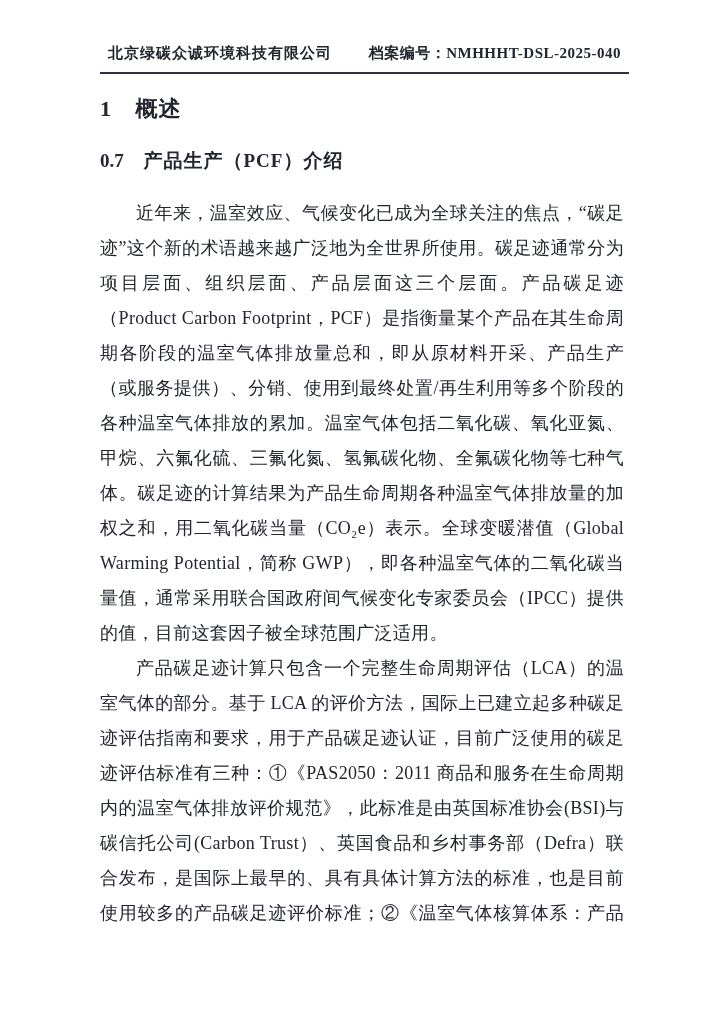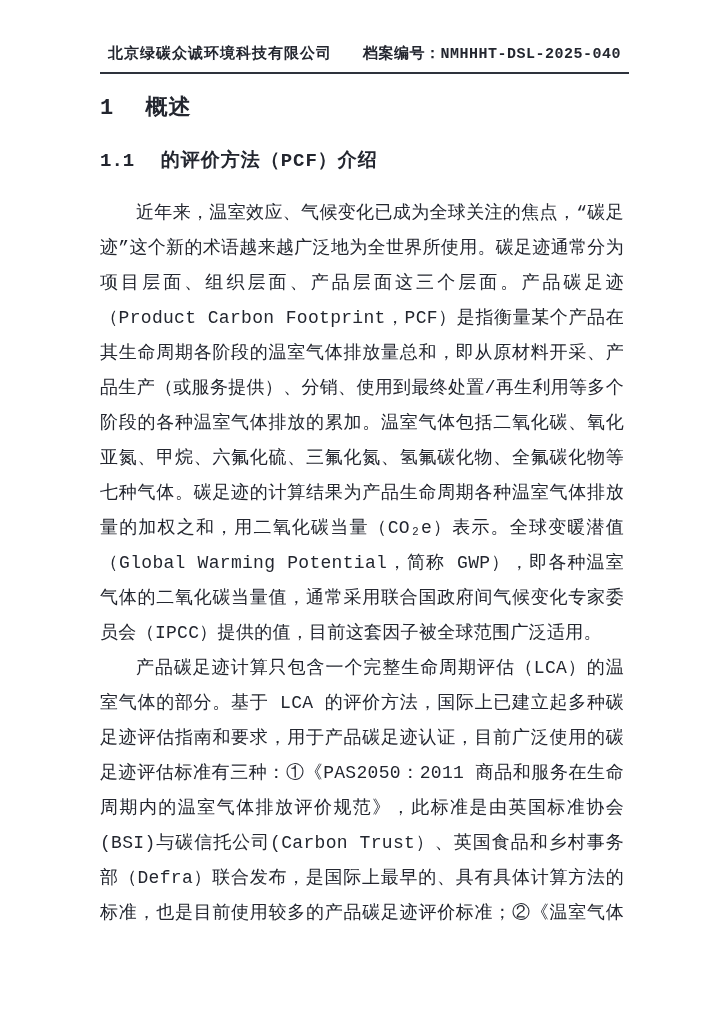--- a/index.html
+++ b/index.html
@@ -6,21 +6,21 @@
     margin: 0;
     padding: 0;
     background: #ffffff;
   }
   .page {
     position: relative;
     width: 724px;
     height: 932px;
     background: #ffffff;
     color: #23262f;
-    font-family: Liberation Mono, monospace;
+    font-family: Liberation Serif, serif;
     overflow: hidden;
   }
   .page-header {
     position: absolute;
     left: 100px;
     right: 95px;
     top: 44px;
     display: flex;
     justify-content: space-between;
     align-items: baseline;
@@ -97,22 +97,22 @@
   </header>
 
   <main class="doc-body">
 
     <h1 class="section-heading">
       <span class="num">1</span>
       <span class="ttl">概述</span>
     </h1>
 
     <h2 class="subsection-heading">
-      <span class="num">1.1</span>
-      <span class="ttl">的评价方法（PCF）介绍</span>
+      <span class="num">0.7</span>
+      <span class="ttl">产品生产（PCF）介绍</span>
     </h2>
 
     <p class="body-para">近年来，温室效应、气候变化已成为全球关注的焦点，“碳足迹”这个新的术语越来越广泛地为全世界所使用。碳足迹通常分为项目层面、组织层面、产品层面这三个层面。产品碳足迹（Product Carbon Footprint，PCF）是指衡量某个产品在其生命周期各阶段的温室气体排放量总和，即从原材料开采、产品生产（或服务提供）、分销、使用到最终处置/再生利用等多个阶段的各种温室气体排放的累加。温室气体包括二氧化碳、氧化亚氮、甲烷、六氟化硫、三氟化氮、氢氟碳化物、全氟碳化物等七种气体。碳足迹的计算结果为产品生命周期各种温室气体排放量的加权之和，用二氧化碳当量（CO₂e）表示。全球变暖潜值（Global Warming Potential，简称 GWP），即各种温室气体的二氧化碳当量值，通常采用联合国政府间气候变化专家委员会（IPCC）提供的值，目前这套因子被全球范围广泛适用。</p>
 
     <p class="body-para">产品碳足迹计算只包含一个完整生命周期评估（LCA）的温室气体的部分。基于 LCA 的评价方法，国际上已建立起多种碳足迹评估指南和要求，用于产品碳足迹认证，目前广泛使用的碳足迹评估标准有三种：①《PAS2050：2011 商品和服务在生命周期内的温室气体排放评价规范》，此标准是由英国标准协会(BSI)与碳信托公司(Carbon Trust）、英国食品和乡村事务部（Defra）联合发布，是国际上最早的、具有具体计算方法的标准，也是目前使用较多的产品碳足迹评价标准；②《温室气体核算体系：产品寿命周期核算与报告标准》，此标准是由世界资源研究所（World Resources Institute，简称 WRI）和</p>
 
   </main>
 
   <footer class="page-footer">
     <span>3</span>

